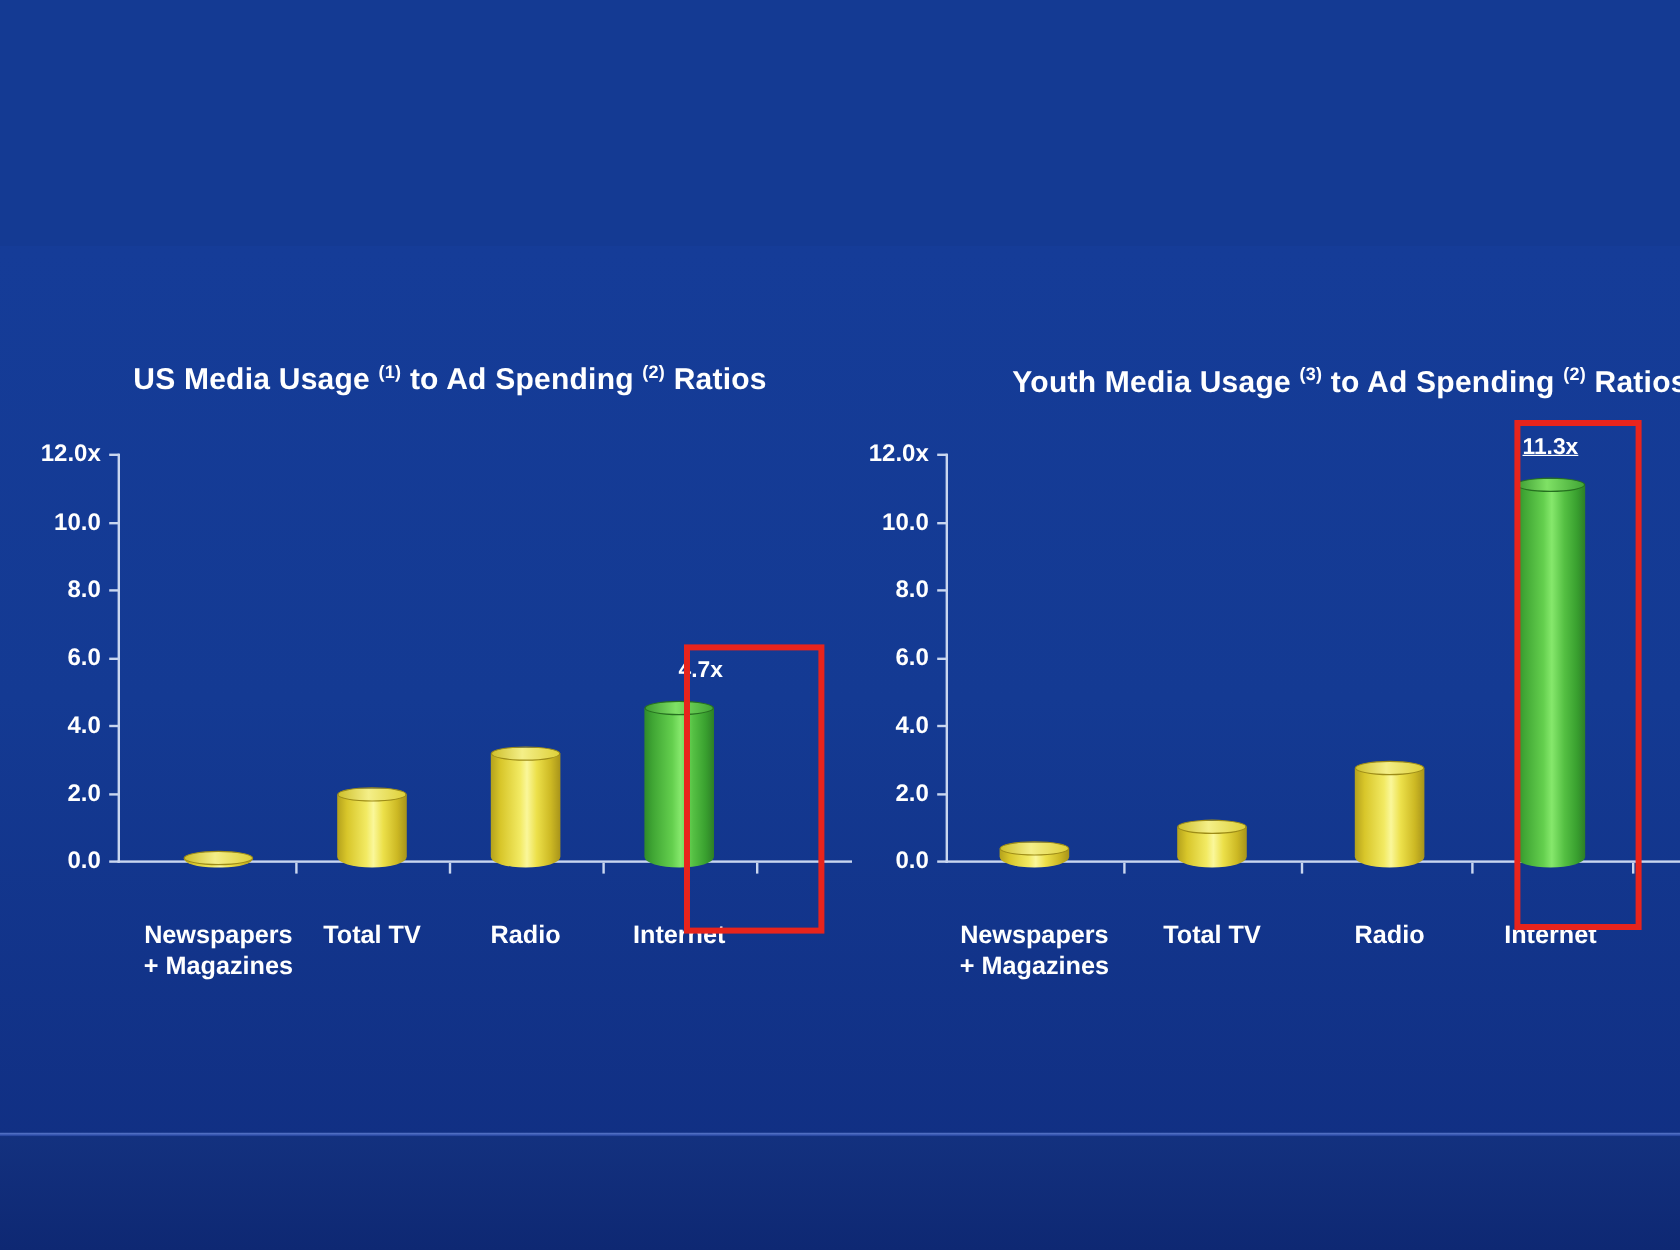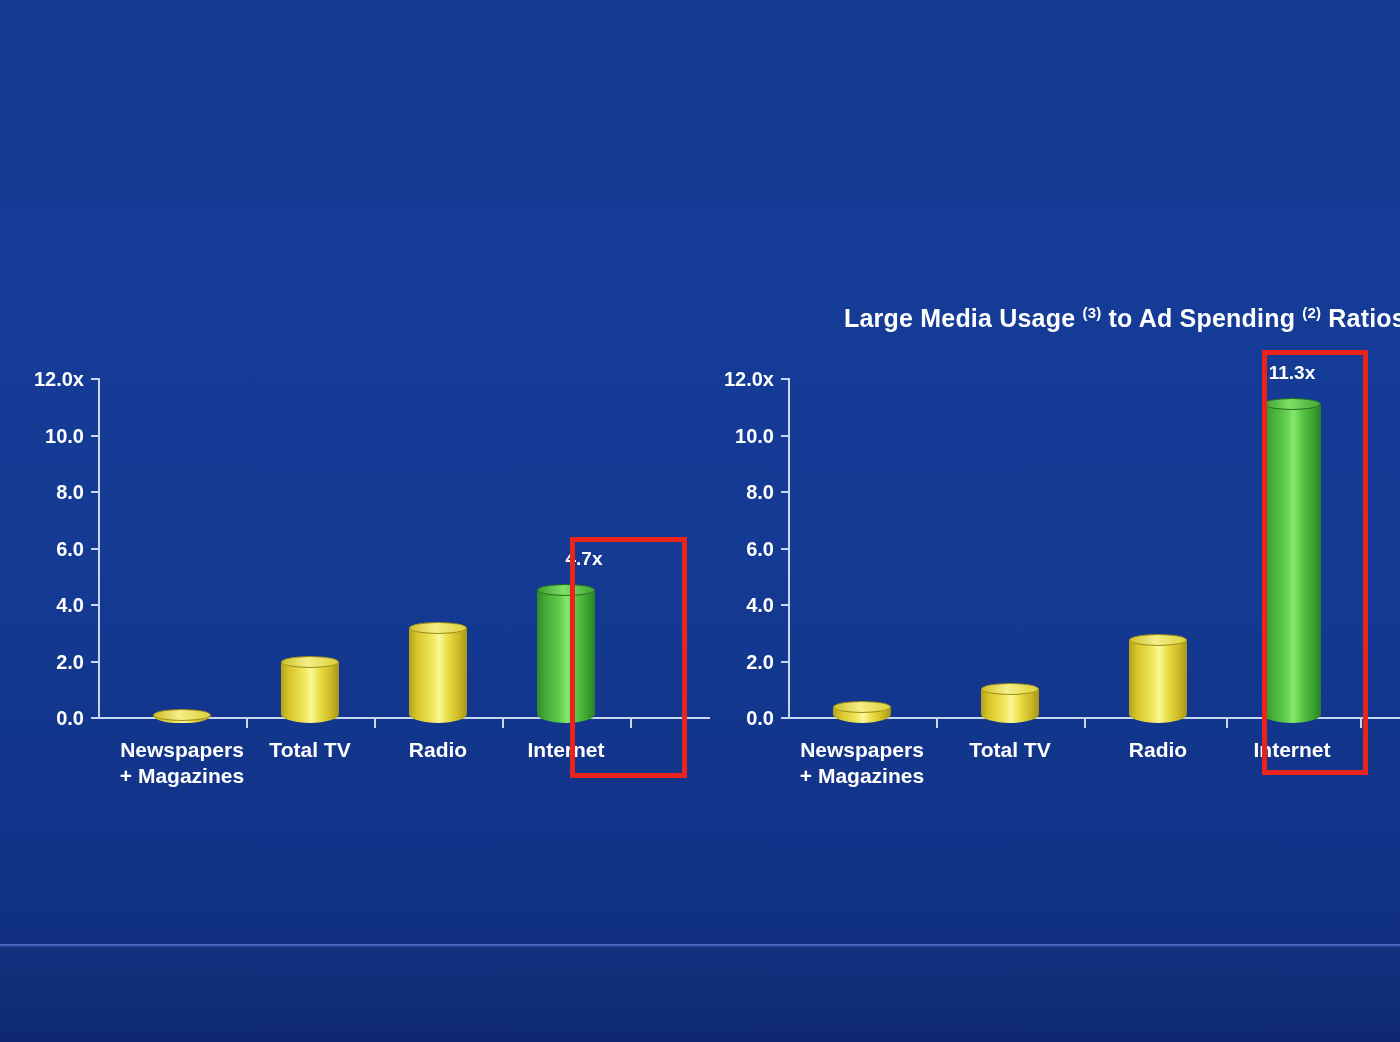--- a/index.html
+++ b/index.html
@@ -172,20 +172,21 @@
   }
 
   .cat-label {
     position: absolute;
     text-align: center;
     color: #ffffff;
     font-size: 21px;
     font-weight: bold;
     line-height: 26px;
     white-space: nowrap;
+    margin-top: 30px;
   }
 
   .highlight-box {
     position: absolute;
     border: 5px solid #e8241c;
     box-sizing: border-box;
     pointer-events: none;
   }
   #footer-divider {
     position: absolute;
@@ -209,20 +210,23 @@
 </style>
 </head>
 <body>
 
 <div id="slide">
 
 
   <div id="body-area">
 
     <div class="chart-panel" id="panel-left">
+      <div class="chart-title">
+        <span>US Media Usage </span><sup>(1)</sup><span> to Ad Spending </span><sup>(2)</sup><span> Ratios</span>
+      </div>
       <div class="plot" id="plot-left">
           <div class="axis-line-v" style="left: 78px; top: 173px; height: 341px;"></div>
           <div class="axis-line-h" style="left: 78px; top: 512px; width: 612px;"></div>
           <div class="tick" style="left: 71px; top: 173px;"></div>
           <div class="ylabel" style="right: 626px; top: 174px;">12.0x</div>
           <div class="tick" style="left: 71px; top: 229.5px;"></div>
           <div class="ylabel" style="right: 626px; top: 230.5px;">10.0</div>
           <div class="tick" style="left: 71px; top: 286px;"></div>
           <div class="ylabel" style="right: 626px; top: 287px;">8.0</div>
           <div class="tick" style="left: 71px; top: 342.5px;"></div>
@@ -266,21 +270,21 @@
           <div class="bar-value" style="left: 564px; top: 343.225px;">4.7x</div>
           <div class="cat-label" style="left: 436px; width: 220px; top: 532px;">
             <div>Internet</div>
           </div>
           <div class="highlight-box" style="left: 550px; top: 332px; width: 117px; height: 241px; border-color: rgb(232, 36, 28);"></div>
         </div>
     </div>
 
     <div class="chart-panel" id="panel-right">
       <div class="chart-title">
-        <span>Large Media Usage </span><sup>(3)</sup><span> to Ad Spending </span><sup>(2)</sup><span> Ratios</span>
+        <span>Youth Media Usage </span><sup>(3)</sup><span> to Ad Spending </span><sup>(2)</sup><span> Ratios</span>
       </div>
       <div class="plot" id="plot-right">
           <div class="axis-line-v" style="left: 78px; top: 173px; height: 341px;"></div>
           <div class="axis-line-h" style="left: 78px; top: 512px; width: 630px;"></div>
           <div class="tick" style="left: 71px; top: 173px;"></div>
           <div class="ylabel" style="right: 626px; top: 174px;">12.0x</div>
           <div class="tick" style="left: 71px; top: 229.5px;"></div>
           <div class="ylabel" style="right: 626px; top: 230.5px;">10.0</div>
           <div class="tick" style="left: 71px; top: 286px;"></div>
           <div class="ylabel" style="right: 626px; top: 287px;">8.0</div>
@@ -315,21 +319,21 @@
             <span class="bar-body"></span>
             <span class="bar-top"></span>
           </div>
           <div class="cat-label" style="left: 338px; width: 220px; top: 532px;">
             <div>Radio</div>
           </div>
           <div class="bar green" style="left: 553px; width: 58px; height: 325.225px; top: 192.775px; bottom: auto;">
             <span class="bar-body"></span>
             <span class="bar-top"></span>
           </div>
-          <div class="bar-value" style="left: 582px; top: 156.775px;">11.3x</div>
+          <div class="bar-value" style="left: 582px; top: 156.775px; text-decoration: underline;">11.3x</div>
           <div class="cat-label" style="left: 472px; width: 220px; top: 532px;">
             <div>Internet</div>
           </div>
           <div class="highlight-box" style="left: 552px; top: 145px; width: 106px; height: 425px; border-color: rgb(232, 36, 28);"></div>
         </div>
     </div>
 
   </div>
 
   <div id="footer-divider"></div>

